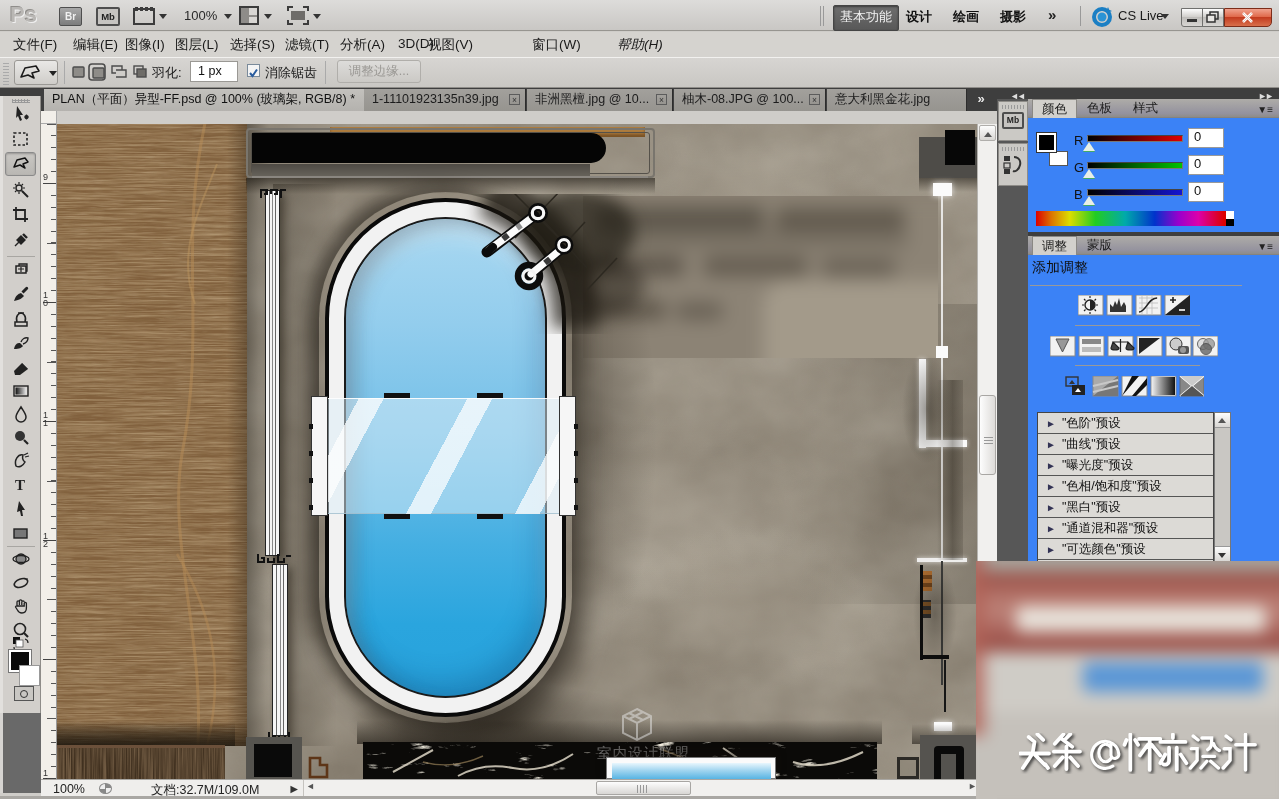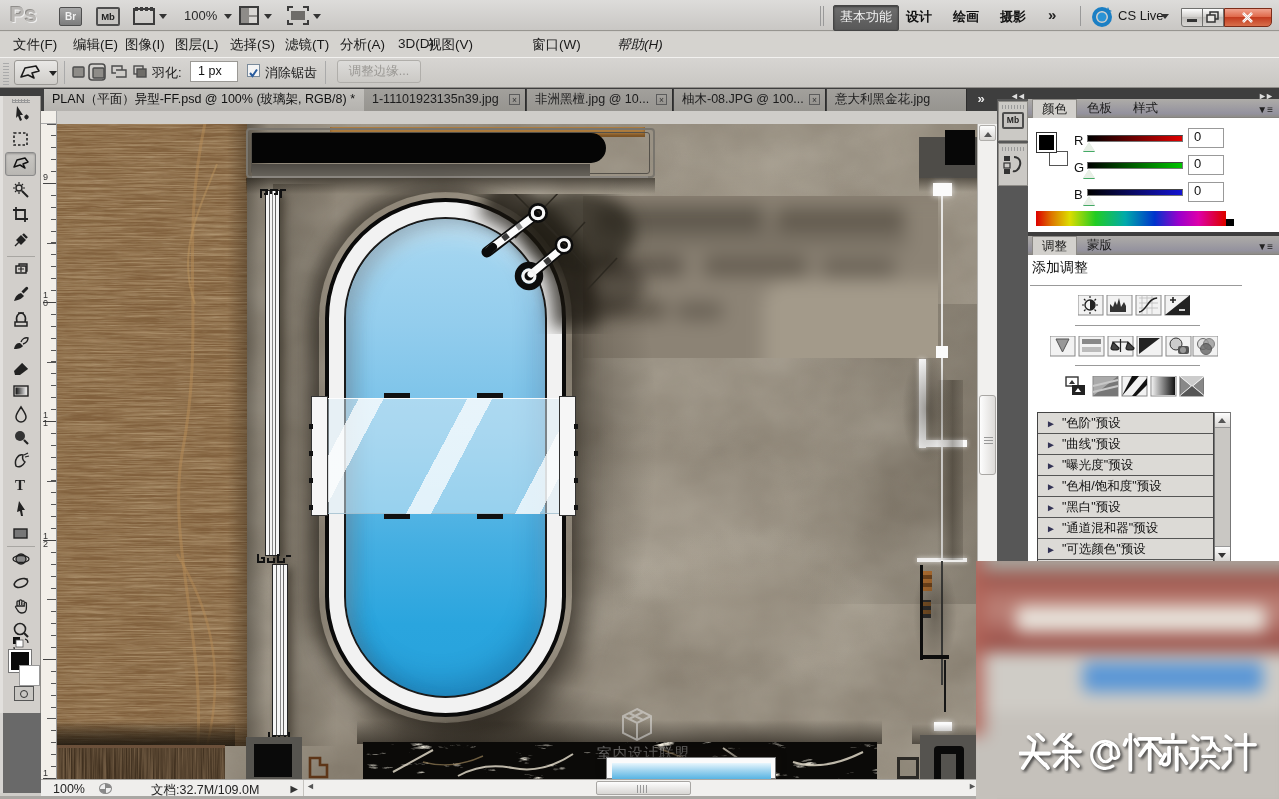--- a/index.html
+++ b/index.html
@@ -51,21 +51,21 @@
 .tool{position:absolute;left:9px;width:18px;height:18px;}
 
 #canvas{left:57px;top:124px;width:920px;height:655px;background:#8b8377;overflow:hidden;}
 
 #vscroll{left:977px;top:124px;width:20px;height:655px;background:#f1f0ee;border-left:1px solid #b5b3af;}
 #statusbar{left:41px;top:779px;width:936px;height:17px;background:#efeeec;border-top:1px solid #a9a7a3;font-size:12.5px;color:#222;}
 #btmstrip{left:0;top:796px;width:1279px;height:3px;background:#a9a7a3;}
 
 #dock{left:997px;top:99px;width:282px;height:700px;background:#575757;}
 .iconwell{position:absolute;left:1px;width:30px;background:#cbc9c5;border:1px solid #8e8c88;}
-#panel{position:absolute;left:31px;top:0px;width:251px;height:466px;background:#ffffff;}
+#panel{position:absolute;left:31px;top:0px;width:251px;height:466px;background:#3b82f6;}
 .ptabrow{position:absolute;left:0;width:251px;height:19px;background:linear-gradient(#aeaca8,#94929e 80%,#8e8c88);border-bottom:1px solid #85837f;}
 .ptab{position:absolute;top:0;height:19px;padding:0 9px;font-size:12.5px;line-height:19px;color:#1a1a1a;}
 .ptab.act{background:#d2d0cc;border:1px solid #8a8884;border-bottom:none;}
 .pmenu{position:absolute;right:6px;top:6px;font-size:10px;color:#222;}
 </style></head>
 <body>
 <div id="app">
 
   <div class="ab" id="titlebar"></div>
   <div class="ab" id="pslogo">Ps</div>

